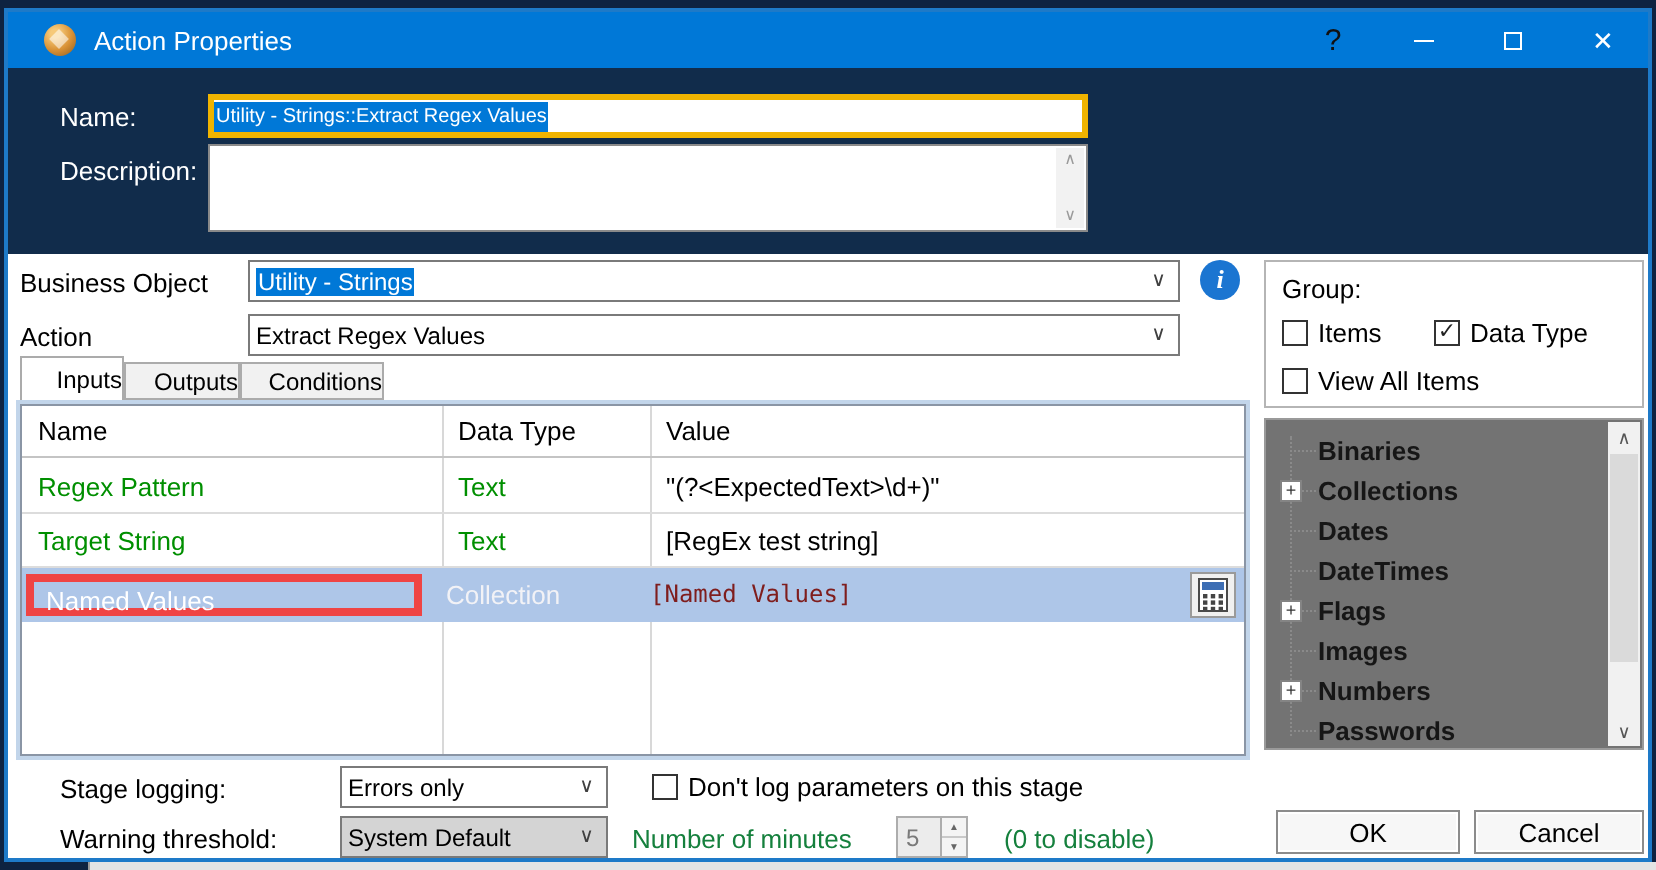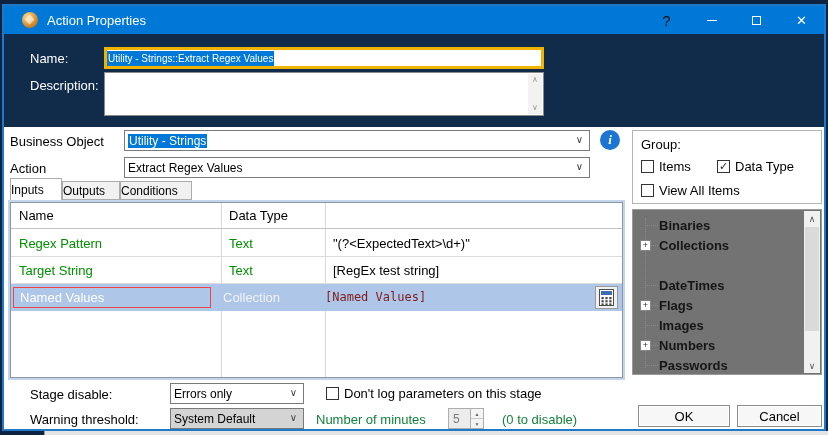--- a/index.html
+++ b/index.html
@@ -45,39 +45,39 @@
   .combo { position:absolute; height:21px; border:1px solid #7A7A7A; background:#fff;
            display:flex; align-items:center; font-size:12px; padding-left:3px; }
   .combo .chev { position:absolute; right:6px; top:3px; color:#404040; font-size:10px; }
   .combo .sel { background:#0078D7; color:#fff; padding:0 1px; }
   .combo.gray { background:#D4D4D4; }
   .info-icon { position:absolute; left:596px; width:20px; height:20px; border-radius:50%;
                background:#1B75D1; color:#fff; font:italic bold 13px "Liberation Serif", serif;
                display:flex; align-items:center; justify-content:center; }
 
   
-  .tab { position:absolute; font-size:12px; display:flex; align-items:center; justify-content:flex-start;
+  .tab { position:absolute; font-size:12px; display:flex; align-items:center; justify-content:flex-end;
          border:1px solid #ABABAB; background:#F1F1F1; }
   .tab.active { background:#fff; border-bottom:none; z-index:3; }
 
   
   .table-wrap { position:absolute; left:4px; top:194px; width:617px; height:180px;
                 border:2px solid #C2D5EA; background:#fff; }
   .grid { position:absolute; inset:0; border:1px solid #8A95A5; background:#fff; }
   .col-line { position:absolute; top:0; bottom:0; width:1px; background:#D8D8D8; }
   .g-header { position:absolute; left:0; right:0; top:0; height:26px; border-bottom:1px solid #C4C4C4;
               display:flex; align-items:center; font-size:13px; color:#000; }
   .g-row { position:absolute; left:0; right:0; height:27px; display:flex; align-items:center;
            font-size:13px; border-bottom:1px solid #DCDCDC; }
   .c-name { width:210px; padding-left:8px; }
   .c-type { width:104px; padding-left:8px; }
   .c-value { flex:1; padding-left:8px; white-space:nowrap; overflow:hidden; }
   .green { color:#008F00; }
   .g-row.selected { background:#AEC6E8; border-bottom:1px solid #AEC6E8; }
-  .edit-box { border:1px solid #ef4444; color:#fff; font-size:13px; height:21px; line-height:19px;
+  .edit-box { border:4px solid #ef4444; color:#fff; font-size:13px; height:21px; line-height:19px;
               width:198px; margin-left:2px; padding-left:6px; }
   .type-white { color:#F2F2F6; }
   .mono { font-family:"DejaVu Sans Mono", monospace; font-size:12px; color:#7f1d1d; }
   .calc-btn { position:absolute; right:4px; top:2px; width:23px; height:23px; background:#F0F0F0;
               border:1px solid #9a9a9a; display:flex; align-items:center; justify-content:center; }
 
   
   .group-box { position:absolute; left:628px; top:124px; width:190px; height:74px;
                border:1px solid #B5B5B5; background:#fff; font-size:13px; }
   .chk { position:absolute; display:flex; align-items:center; font-size:13px; color:#000; }
@@ -182,20 +182,21 @@
     </div>
 
     <div class="table-wrap">
       <div class="grid">
         <div class="col-line" style="left:210px;"></div>
         <div class="col-line" style="left:314px;"></div>
 
         <div class="g-header">
           <span class="c-name">Name</span>
           <span class="c-type">Data Type</span>
+          <span class="c-value">Value</span>
         </div>
 
         <div class="g-row" style="top:27px;">
           <span class="c-name green">Regex Pattern</span>
           <span class="c-type green">Text</span>
           <span class="c-value">"(?&lt;ExpectedText&gt;\d+)"</span>
         </div>
 
         <div class="g-row" style="top:54px;">
           <span class="c-name green">Target String</span>
@@ -251,20 +252,24 @@
         <span class="conn"></span>
         <span>Binaries</span>
       </div>
       <div class="tree-row" style="top:25px;">
         <span class="conn"></span>
         <span class="expander">
             <span>+</span>
           </span>
         <span>Collections</span>
       </div>
+      <div class="tree-row" style="top:45px;">
+        <span class="conn"></span>
+        <span>Dates</span>
+      </div>
       <div class="tree-row" style="top:65px;">
         <span class="conn"></span>
         <span>DateTimes</span>
       </div>
       <div class="tree-row" style="top:85px;">
         <span class="conn"></span>
         <span class="expander">
             <span>+</span>
           </span>
         <span>Flags</span>
@@ -285,21 +290,21 @@
         <span>Passwords</span>
       </div>
 
       <div class="tree-scroll">
         <span class="arr" style="top:0;">∧</span>
         <div class="tree-thumb"></div>
         <span class="arr" style="bottom:0;">∨</span>
       </div>
     </div>
 
-    <span class="body-lbl" style="left:26px; top:381px;">Stage disable:</span>
+    <span class="body-lbl" style="left:26px; top:381px;">Stage logging:</span>
     <div class="combo" style="left:166px; top:377px; width:134px;">
       <span>Errors only</span>
       <span class="chev">∨</span>
     </div>
     <div class="chk" style="left:322px; top:380px;">
       <span class="box"></span>
       <span>Don't log parameters on this stage</span>
     </div>
 
     <span class="body-lbl" style="left:26px; top:406px;">Warning threshold:</span>

